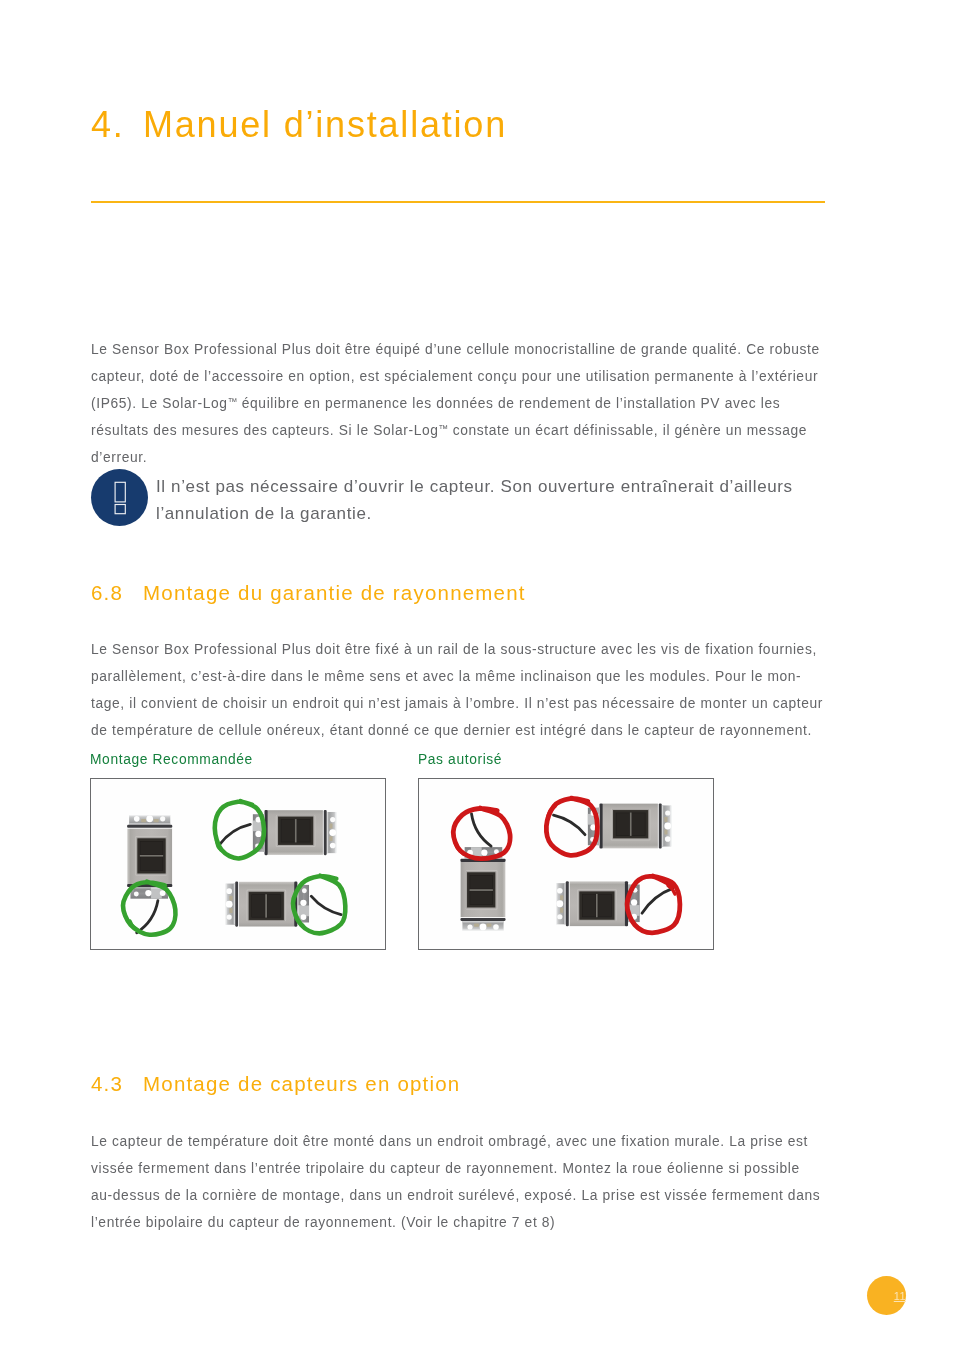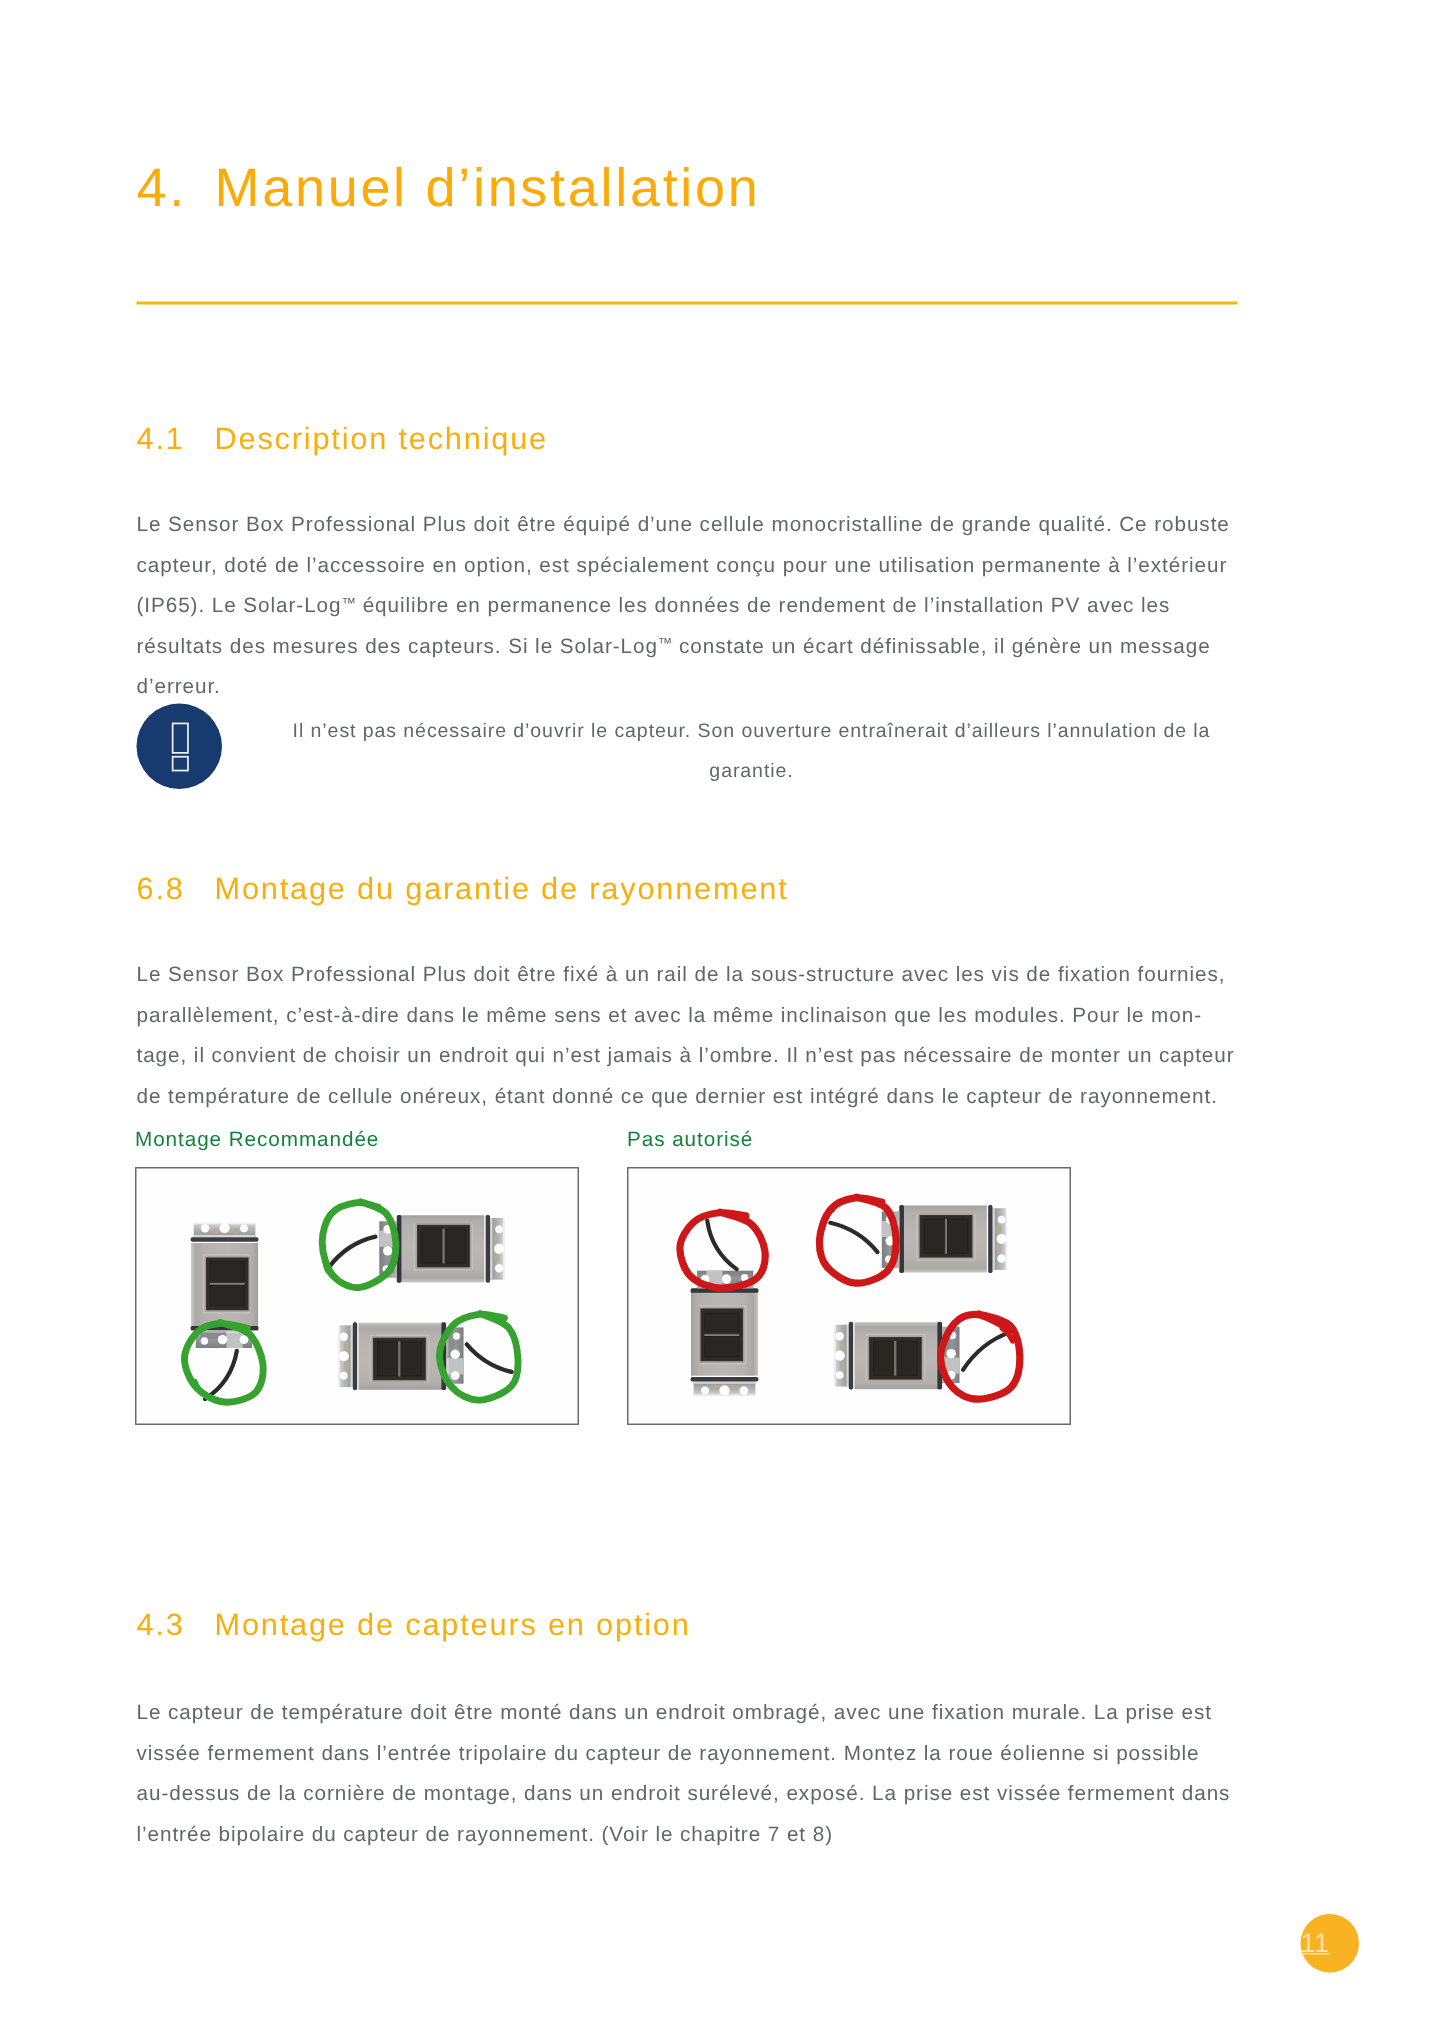--- a/index.html
+++ b/index.html
@@ -14,42 +14,39 @@
   .title-rule{position:absolute;left:91px;top:201px;width:734px;height:2.2px;background:#FAB514;}
 
   .sec-h{position:absolute;left:91px;font-size:20.5px;color:#FAAE0B;font-weight:400;letter-spacing:1.2px;white-space:nowrap;}
   .sec-h .num{display:inline-block;width:52px;}
 
   .body-p{position:absolute;left:91px;width:734px;font-size:13.8px;color:#646568;line-height:27px;
       text-align:left;letter-spacing:0.62px;margin-top:27px;}
 
   .note{position:absolute;left:91px;}
   .note-circle{position:absolute;left:0;top:0;width:57px;height:57px;border-radius:50%;background:#173B6E;}
-  .note-text{position:absolute;left:80px;top:4px;width:660px;font-size:13px;color:#646568;line-height:27px;letter-spacing:0.62px;text-align:center;}
+  .note-text{position:absolute;left:65px;top:4px;width:660px;font-size:17px;color:#646568;line-height:27px;letter-spacing:0.62px;}
 
   .tm{font-size:0.7em;position:relative;top:-0.33em;letter-spacing:0;line-height:0;}
   .fig-cap{position:absolute;font-size:13.8px;color:#15803d;letter-spacing:0.62px;}
   .fig-box{position:absolute;border:1.4px solid #6A6B6D;background:#FEFEFE;box-sizing:border-box;overflow:hidden;}
 
   .page-num{position:absolute;left:867px;top:1276px;width:39px;height:39px;border-radius:50%;
-      background:#F9B222;color:#FBE3B5;font-size:18px;letter-spacing:0.4px;display:flex;align-items:center;justify-content:flex-start;text-decoration:underline;}
+      background:#F9B222;color:#FBE3B5;font-size:11px;letter-spacing:0.4px;display:flex;align-items:center;justify-content:flex-end;text-decoration:underline;}
 </style>
 </head>
 <body>
 
 <div class="page">
 
   <div class="chapter-title">
     <span class="num">4.</span><span>Manuel d’installation</span>
   </div>
   <div class="title-rule"></div>
 
-  <div class="sec-h" style="top:280.5px">
-    <span class="num">4.1</span><span>Description technique</span>
-  </div>
   <div class="body-p" style="top:309px">Le Sensor Box Professional Plus doit être équipé d’une cellule monocristalline de grande qualité. Ce robuste capteur, doté de l’accessoire en option, est spécialement conçu pour une utilisation permanente à l’extérieur (IP65). Le Solar-Log<span class="tm">™</span> équilibre en permanence les données de rendement de l’installation PV avec les résultats des mesures des capteurs. Si le Solar-Log<span class="tm">™</span> constate un écart définissable, il génère un message d’erreur.</div>
 
   <div class="note" style="top:469px">
     <div class="note-circle">
       <svg width="57" height="57" viewBox="0 0 57 57">
         <rect x="24.1" y="13.3" width="10.2" height="19.6" fill="none" stroke="#eef0f3" stroke-width="1.15"></rect>
         <rect x="24.1" y="35.5" width="10.2" height="9.2" fill="none" stroke="#eef0f3" stroke-width="1.15"></rect>
       </svg>
     </div>
     <div class="note-text">Il n’est pas nécessaire d’ouvrir le capteur. Son ouverture entraînerait d’ailleurs l’annulation de la garantie.</div>

